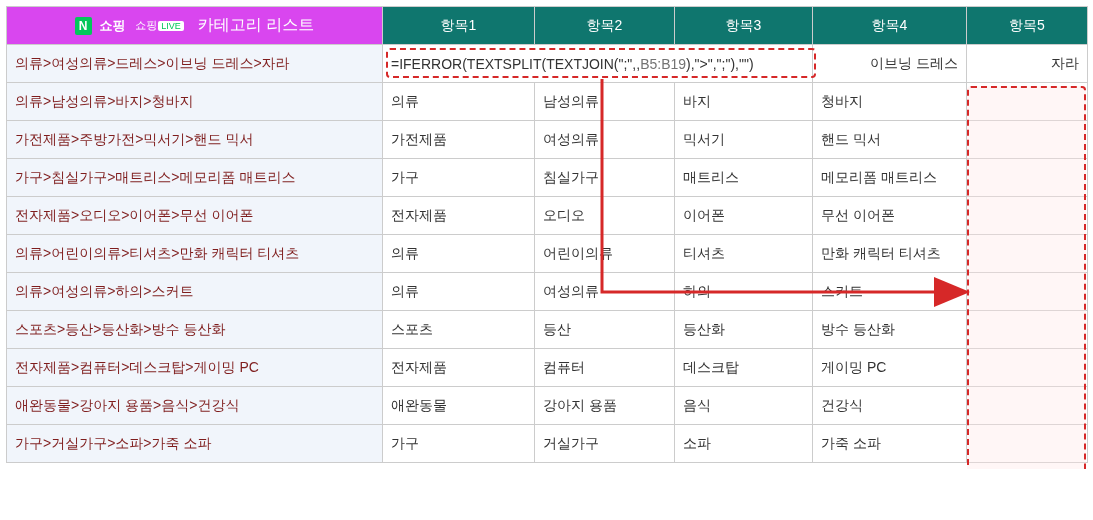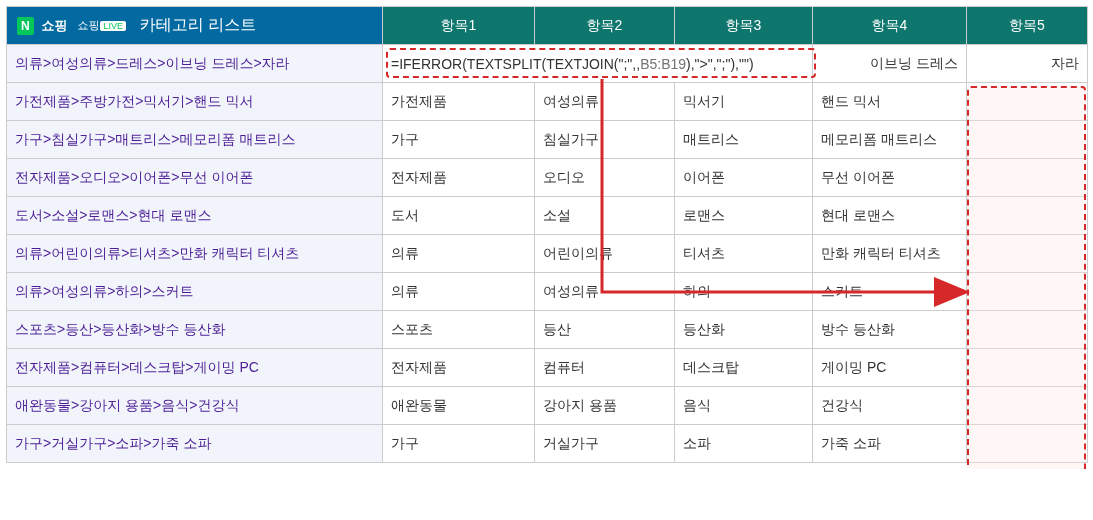--- a/index.html
+++ b/index.html
@@ -30,22 +30,22 @@
     white-space: nowrap;
   }
   th {
     background: #0f766e;
     color: #fff;
     font-weight: normal;
     text-align: center;
     font-size: 14px;
   }
   th.first {
-    background: #0369a1;
-    text-align: left;
+    background: #d946ef;
+    text-align: center;
     padding: 0 10px;
   }
   .hdr-badge {
     display: inline-block;
     background: #03c75a;
     color: #fff;
     font-weight: bold;
     font-size: 12px;
     padding: 2px 4px;
     border-radius: 2px;
@@ -76,21 +76,21 @@
     border-radius: 2px;
     margin-left: 1px;
   }
   .hdr-title {
     display: inline-block;
     color: #fff;
     font-size: 16px;
     vertical-align: middle;
   }
   td.col-a {
-    color: #4c1d95;
+    color: #7f1d1d;
     background: #f1f5fb;
   }
   td.center { text-align: right; }
   .formula-box {
     position: absolute;
     border: 2px dashed #d62828;
     pointer-events: none;
     border-radius: 4px;
   }
   .arrow-layer {
@@ -137,20 +137,28 @@
     </tr>
   </thead>
   <tbody id="tbody">
         <tr>
           <td class="col-a">의류&gt;여성의류&gt;드레스&gt;이브닝 드레스&gt;자라</td>
           <td colspan="3"><span>=IFERROR(TEXTSPLIT(TEXTJOIN(";",,</span><span style="color: #737373;">B5:B19</span><span>),"&gt;",";"),"")</span></td>
           <td class="center">이브닝 드레스</td>
           <td class="center">자라</td>
         </tr>
         <tr>
+          <td class="col-a">의류&gt;남성의류&gt;바지&gt;청바지</td>
+          <td>의류</td>
+          <td>남성의류</td>
+          <td>바지</td>
+          <td>청바지</td>
+          <td></td>
+        </tr>
+        <tr>
           <td class="col-a">가전제품&gt;주방가전&gt;믹서기&gt;핸드 믹서</td>
           <td>가전제품</td>
           <td>여성의류</td>
           <td>믹서기</td>
           <td>핸드 믹서</td>
           <td></td>
         </tr>
         <tr>
           <td class="col-a">가구&gt;침실가구&gt;매트리스&gt;메모리폼 매트리스</td>
           <td>가구</td>
@@ -158,28 +166,20 @@
           <td>매트리스</td>
           <td>메모리폼 매트리스</td>
           <td></td>
         </tr>
         <tr>
           <td class="col-a">전자제품&gt;오디오&gt;이어폰&gt;무선 이어폰</td>
           <td>전자제품</td>
           <td>오디오</td>
           <td>이어폰</td>
           <td>무선 이어폰</td>
-          <td></td>
-        </tr>
-        <tr>
-          <td class="col-a">도서&gt;소설&gt;로맨스&gt;현대 로맨스</td>
-          <td>도서</td>
-          <td>소설</td>
-          <td>로맨스</td>
-          <td>현대 로맨스</td>
           <td></td>
         </tr>
         <tr>
           <td class="col-a">의류&gt;어린이의류&gt;티셔츠&gt;만화 캐릭터 티셔츠</td>
           <td>의류</td>
           <td>어린이의류</td>
           <td>티셔츠</td>
           <td>만화 캐릭터 티셔츠</td>
           <td></td>
         </tr>

